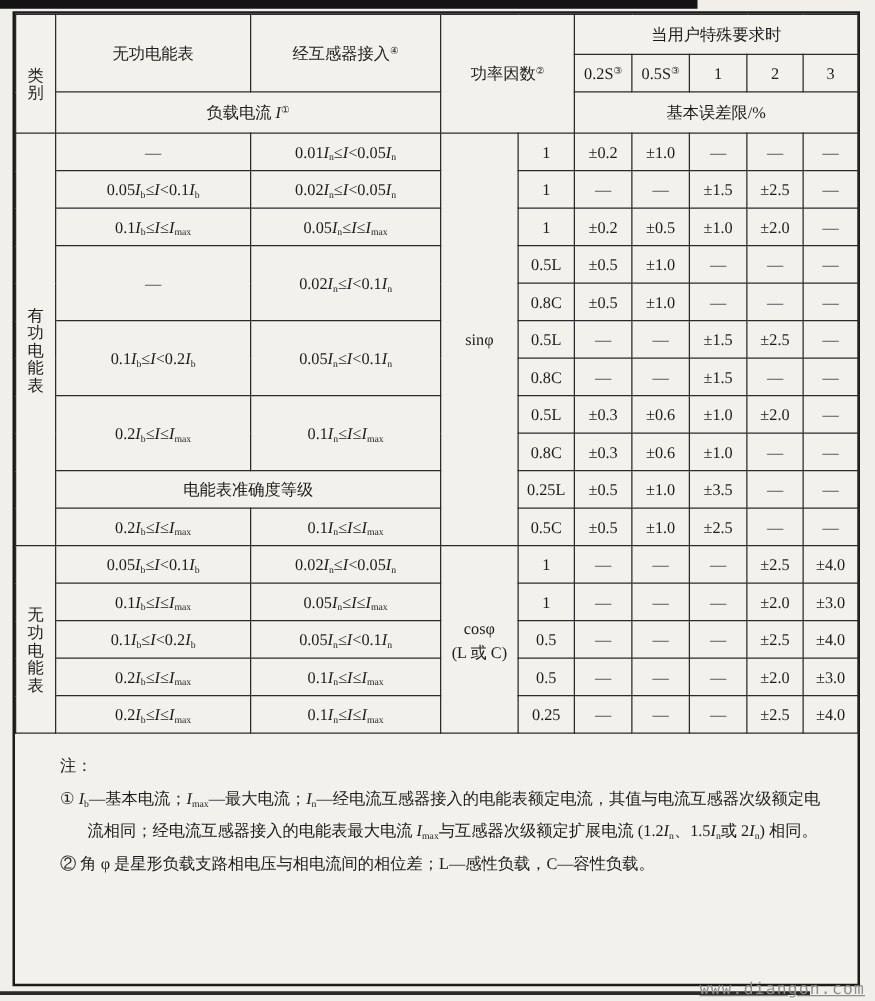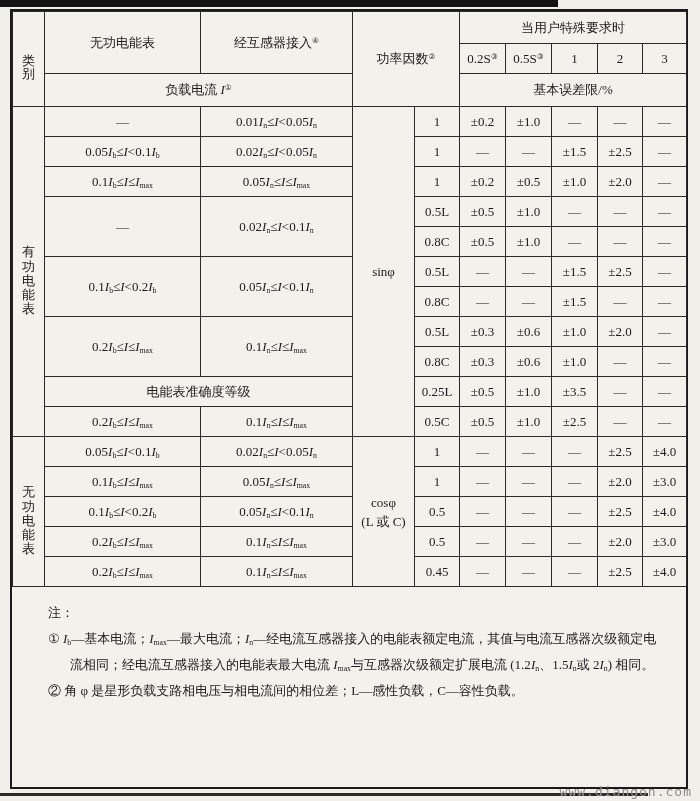--- a/index.html
+++ b/index.html
@@ -62,20 +62,21 @@
     margin:0;
   }
   .notes-label{margin:0;}
   .watermark{
     position:absolute;
     right:8px;bottom:2px;
     font-family:"DejaVu Sans Mono","Liberation Mono",monospace;
     font-size:13px;
     color:#8d8d8d;
     letter-spacing:1px;
+    text-decoration:underline;
   }
 </style>
 </head>
 <body>
 
 <div class="page">
   <div class="top-band"></div>
   <div class="bottom-band"></div>
 
   <div class="frame">
@@ -260,21 +261,21 @@
           <td class="num">0.5</td>
           <td class="num dash">—</td>
           <td class="num dash">—</td>
           <td class="num dash">—</td>
           <td class="num">±2.0</td>
           <td class="num">±3.0</td>
         </tr>
         <tr>
           <td class="exp">0.2<i>I</i><sub>b</sub>≤<i>I</i>≤<i>I</i><sub>max</sub></td>
           <td class="exp">0.1<i>I</i><sub>n</sub>≤<i>I</i>≤<i>I</i><sub>max</sub></td>
-          <td class="num">0.45</td>
+          <td class="num">0.25</td>
           <td class="num dash">—</td>
           <td class="num dash">—</td>
           <td class="num dash">—</td>
           <td class="num">±2.5</td>
           <td class="num">±4.0</td>
         </tr>
       </tbody>
     </table>
 
     <div class="notes">

